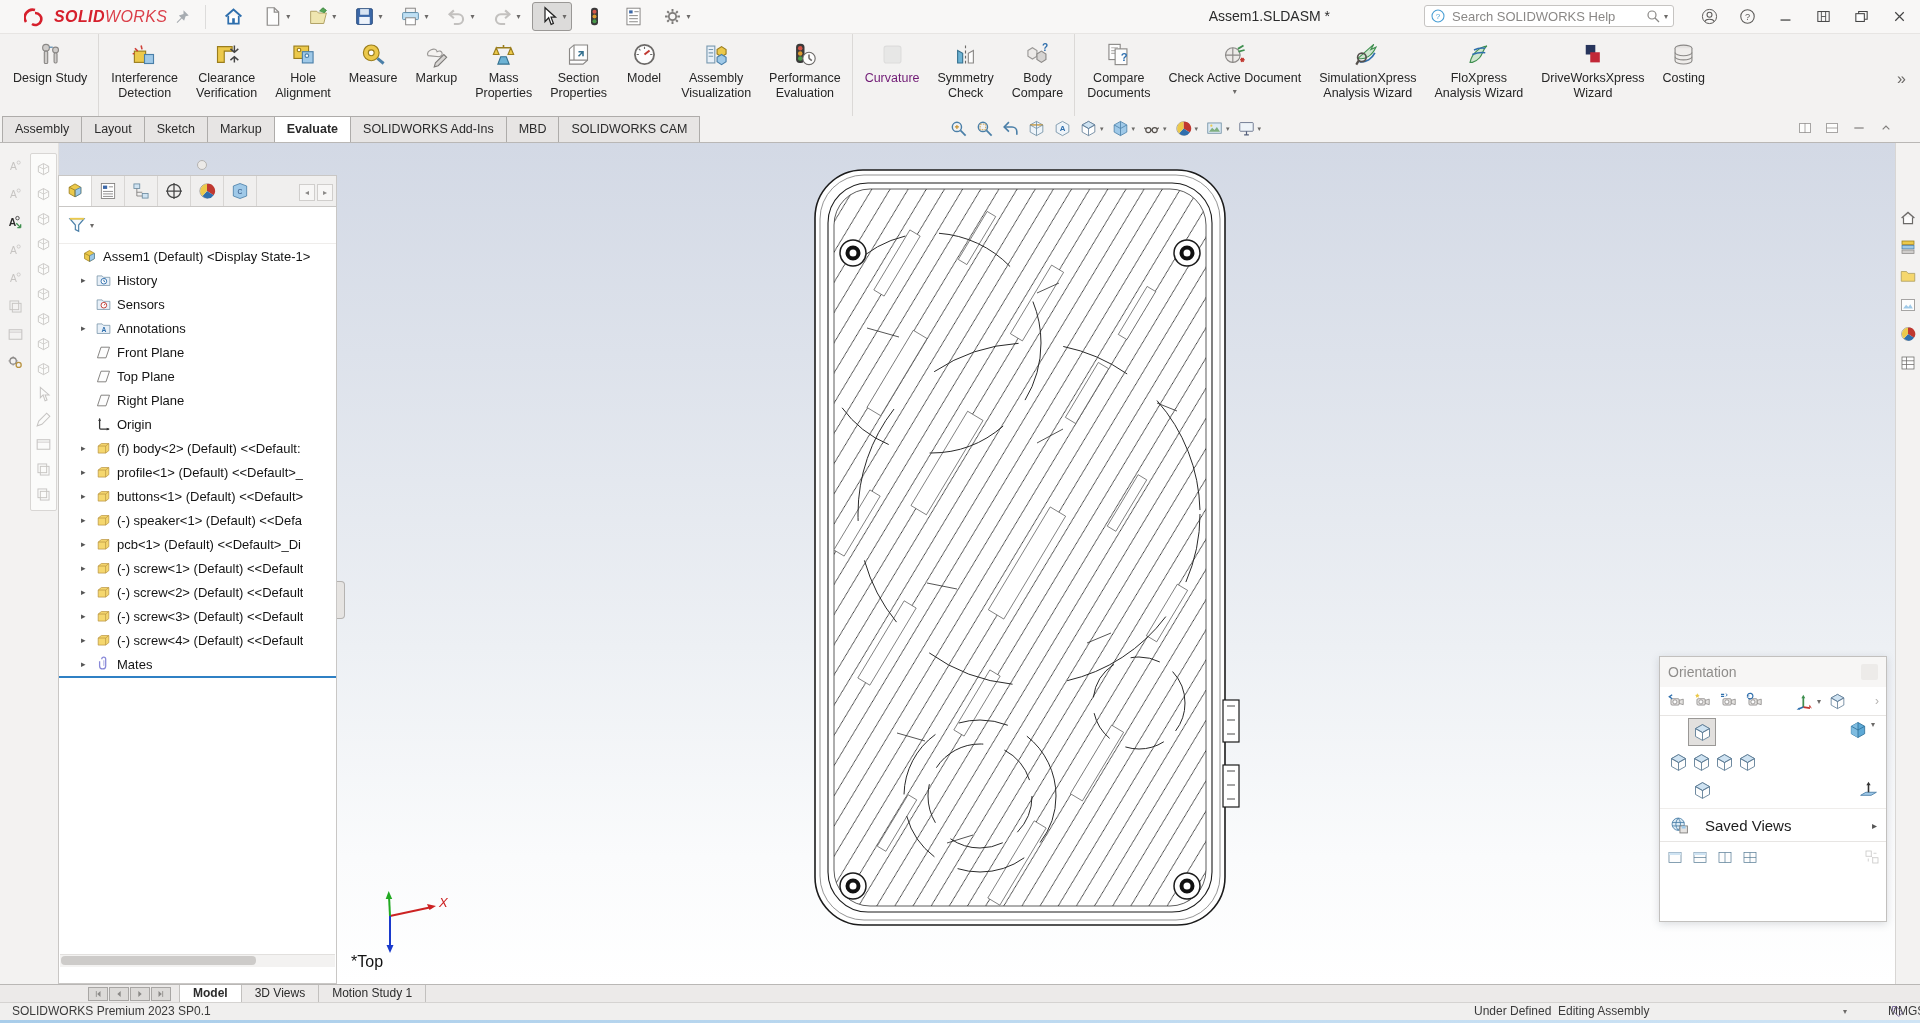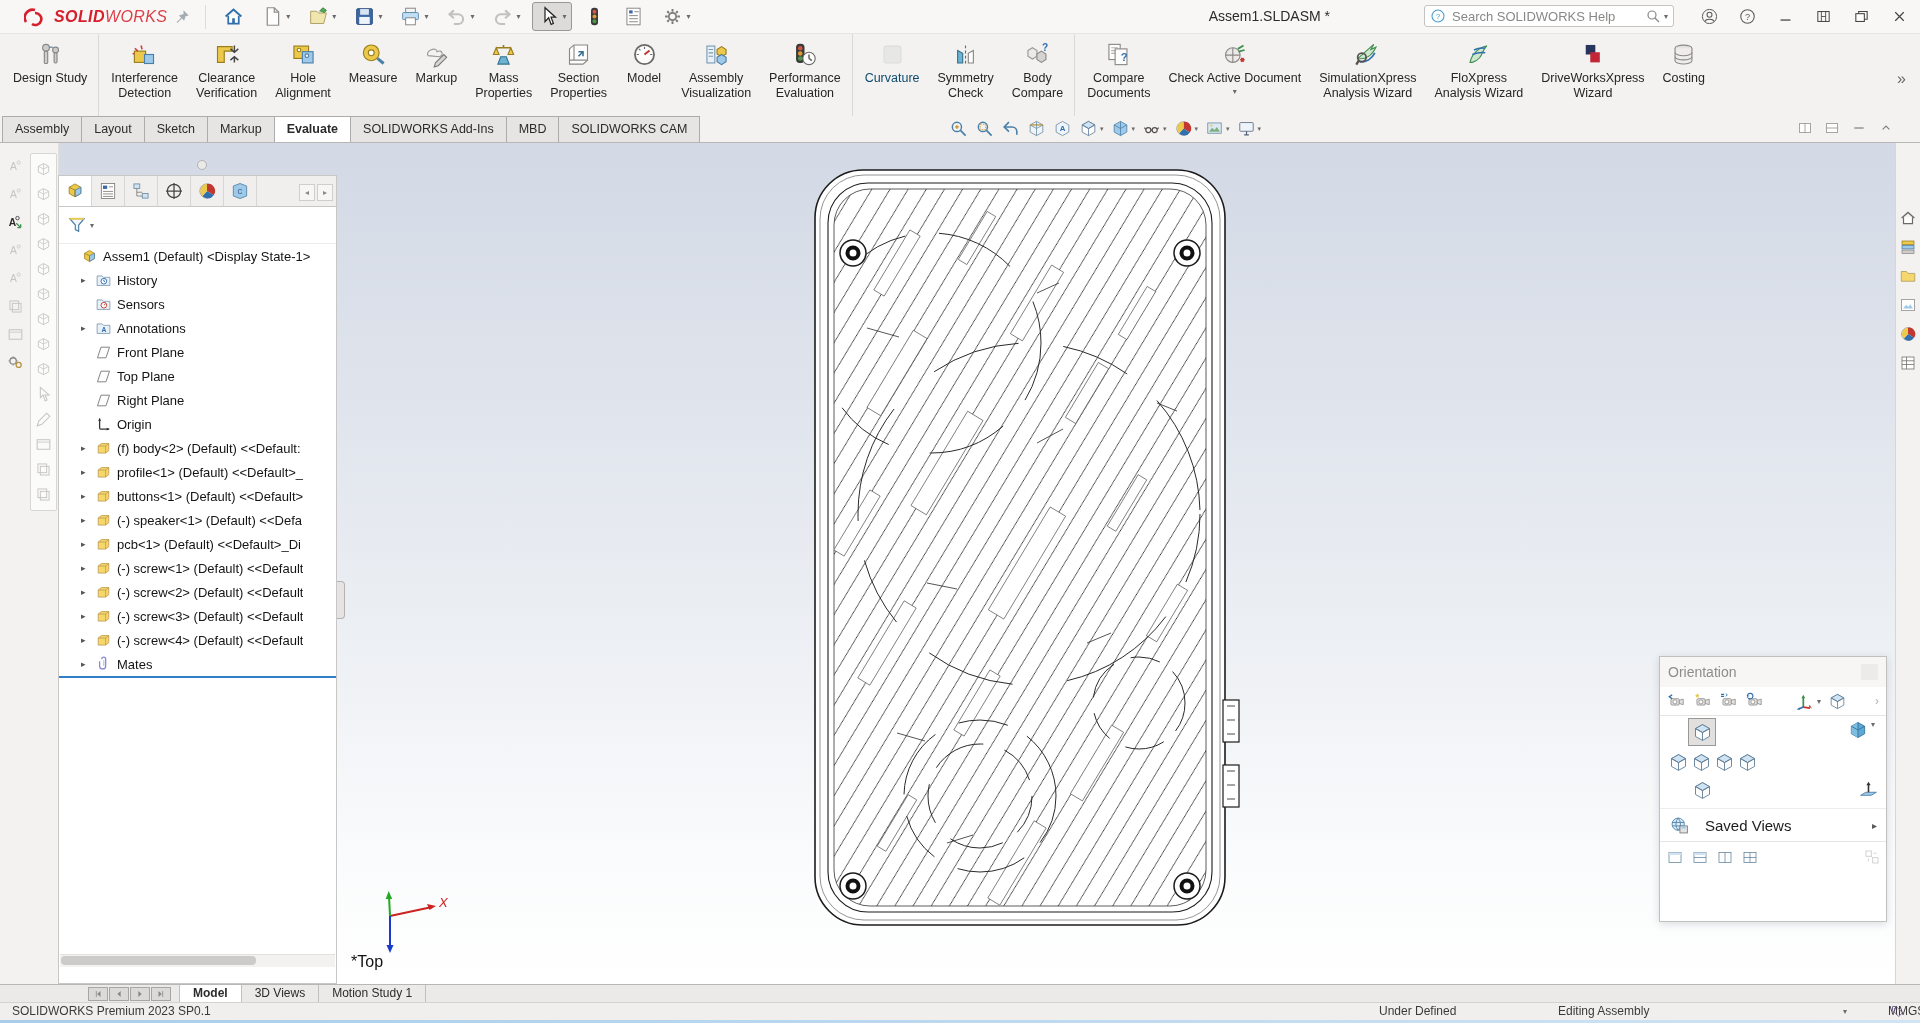--- a/index.html
+++ b/index.html
@@ -33,21 +33,21 @@
   .wc{width:38px;height:33px;display:flex;align-items:center;justify-content:center}
   .wc i{width:17px;height:17px;display:block}
 
   
   #ribbon{position:absolute;left:0;top:33px;width:1920px;height:83px;background:#f3f2f1;border-top:1px solid #e7e5e3;display:flex;align-items:stretch;padding-left:4px;box-sizing:border-box}
   .rib-item{display:flex;flex-direction:column;align-items:center;padding:7px 9px 2px;min-width:56px;box-sizing:border-box}
   .rib-item.sep{border-left:1px solid #dbd9d7;margin-left:2px;padding-left:12px}
   .rib-ic{width:27px;height:27px;margin-bottom:3px}
   .rib-item .l1,.rib-item .l2{font-size:12.5px;line-height:15px;color:#262626;white-space:nowrap}
   .rib-item .l2:empty{display:none}
-  .rib-item.dis .l1,.rib-item.dis .l2{color:#0c4a6e}
+  .rib-item.dis .l1,.rib-item.dis .l2{color:#701a75}
   .rib-item.dis .rib-ic{opacity:.45;filter:grayscale(1)}
   .rdd{font-size:8px;color:#6c6a68;line-height:9px;margin-top:1px}
   .rib-more{position:absolute;right:14px;top:36px;font-size:16px;color:#6c6a68}
 
   
   #tabrow{position:absolute;left:0;top:116px;width:1920px;height:27px;background:#f3f2f1;border-bottom:1px solid #b9b7b5;box-sizing:border-box}
   .ctabs{display:flex;align-items:stretch;height:100%;padding-left:2px}
   .ctab{padding:0 12px;font-size:12.5px;line-height:25px;color:#2b2b2b;background:#e7e5e4;border:1px solid #aeacaa;border-bottom:none;margin-right:-1px;white-space:nowrap}
   .ctab.active{background:#fff;font-weight:700;z-index:2;position:relative}
   .headsup{position:absolute;left:948px;top:2px;display:flex;align-items:center;gap:5px}
@@ -128,21 +128,21 @@
   .nav{display:flex;align-items:center;gap:1px;margin-left:88px}
   .nbtn{width:20px;height:14px;background:#dcdad8;border:1px solid #a8a6a4;box-sizing:border-box;display:flex;align-items:center;justify-content:center}
   .nbtn i{width:10px;height:10px;display:block}
   .btab{padding:0 13px;font-size:12px;line-height:17px;color:#2b2b2b;border-right:1px solid #c2c0be;white-space:nowrap}
   .btab:first-of-type{margin-left:8px;border-left:1px solid #c2c0be}
   .btab.active{background:#fff;font-weight:700}
 
   
   #statusbar{position:absolute;left:0;top:1002px;width:1920px;height:18px;background:#f0efee;border-top:1px solid #d5d3d1;font-size:12px;color:#3a3a3a;box-sizing:border-box}
   #statusbar span{position:absolute;line-height:17px;white-space:nowrap}
-  .st-left{left:12px}.st-ud{left:1379px}.st-mode{left:1558px}.st-units{left:1888px}
+  .st-left{left:12px}.st-ud{left:1474px}.st-mode{left:1558px}.st-units{left:1888px}
   .st-dd{left:1843px;font-size:8px;color:#6c6a68}
   .st-tag{left:1890px;top:1px;width:15px;height:15px}
   #bottomedge{position:absolute;left:0;top:1020px;width:1920px;height:3px;background:linear-gradient(90deg,#a9cdea,#cfe4f5)}
 </style>
 </head>
 <body>
 
 <div id="app">
 
   <div id="titlebar">

